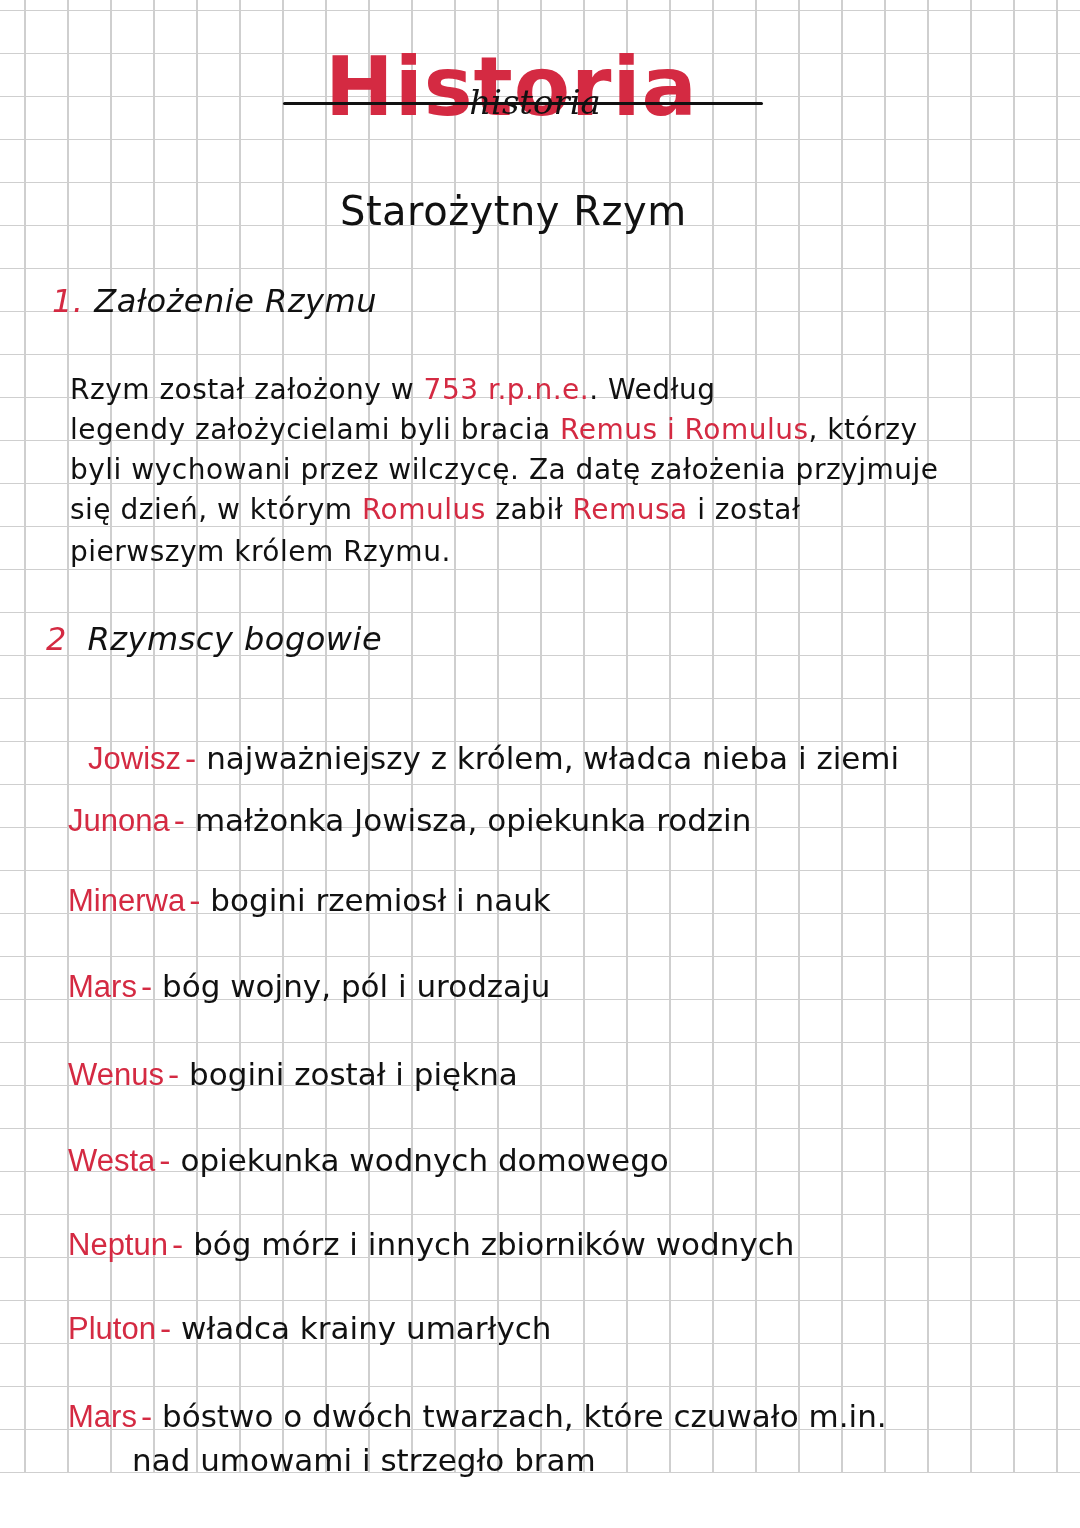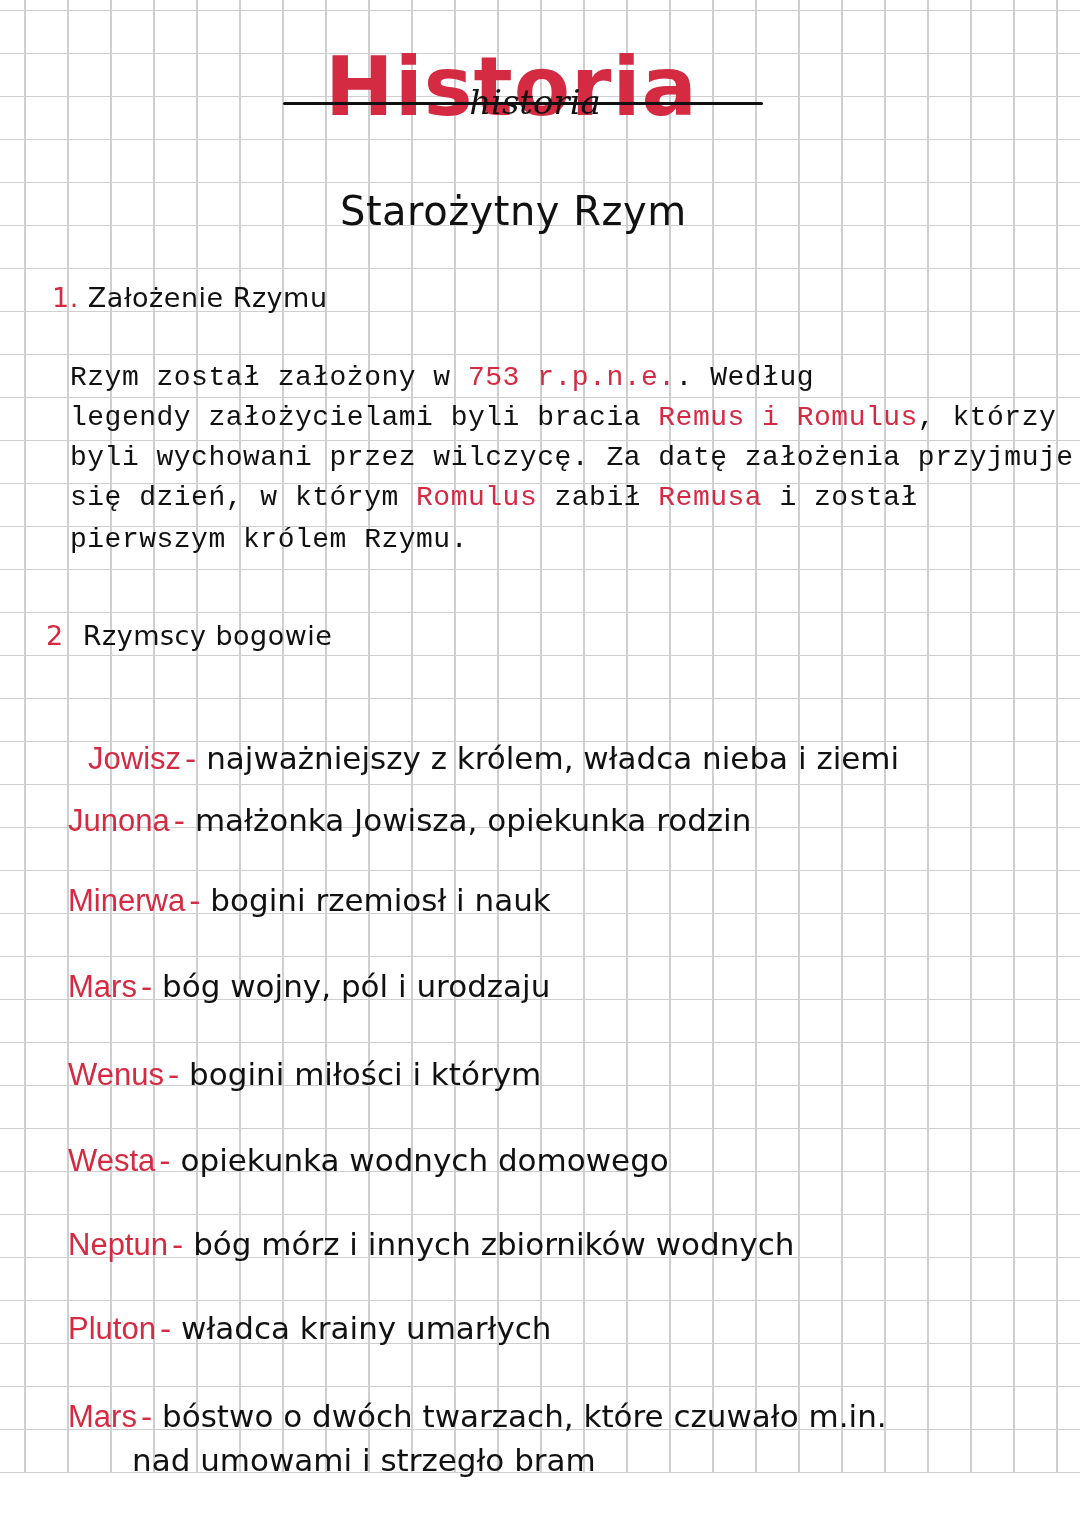--- a/index.html
+++ b/index.html
@@ -27,21 +27,21 @@
     }
     .title-over {
       position: absolute; left: 0; top: 40px; width: 520px; text-align: center;
       font-family: "DejaVu Serif", serif; font-style: italic; font-size: 34px; color: #111;
     }
     .title-strike {
       position: absolute; left: 8px; top: 60px; width: 480px; height: 3px; background: #111;
       border-radius: 2px;
     }
     .subtitle { left: 340px; top: 188px; font-size: 40px; }
-    .heading { font-size: 27px; }
+    .heading { font-size: 32px; font-style: italic; }
     .para { left: 70px; font-size: 28px; line-height: 43px; }
     .para-line { position: absolute; left: 0; white-space: nowrap; }
     .god-row { position: absolute; left: 68px; white-space: nowrap; font-size: 31px; }
     .god-name { font-family: Liberation Sans, sans-serif; }
     .god-dash { color: #D42A42; margin: 0 10px 0 4px; }
   </style>
 </head>
 <body>
 
 <div class="grid"></div>
@@ -52,21 +52,21 @@
   <div class="title-over">historia</div>
 </div>
 
 <div class="txt subtitle">Starożytny Rzym</div>
 
 <div class="txt heading" style="left:52px; top:282px;">
   <span class="red">1.</span>
   <span>Założenie Rzymu</span>
 </div>
 
-<div class="txt para" style="top:356px; width:990px; height:220px;font-family:Liberation Mono, monospace;">
+<div class="txt para" style="top:368px; width:990px; height:220px;">
   <div class="para-line" style="top:0;">
     <span>Rzym został założony w </span><span class="red">753 r.p.n.e.</span><span>. Według</span>
   </div>
   <div class="para-line" style="top:40px;">
     <span>legendy założycielami byli bracia </span><span class="red">Remus i Romulus</span><span>, którzy</span>
   </div>
   <div class="para-line" style="top:80px;">byli wychowani przez wilczycę. Za datę założenia przyjmuje</div>
   <div class="para-line" style="top:120px;">
     <span>się dzień, w którym </span><span class="red">Romulus</span><span> zabił </span><span class="red">Remusa</span><span> i został</span>
   </div>
@@ -85,21 +85,21 @@
   <div class="god-row" style="top:802px;">
     <span class="god-name red">Junona</span><span class="god-dash">-</span><span>małżonka Jowisza, opiekunka rodzin</span>
   </div>
   <div class="god-row" style="top:882px;">
     <span class="god-name red">Minerwa</span><span class="god-dash">-</span><span>bogini rzemiosł i nauk</span>
   </div>
   <div class="god-row" style="top:968px;">
     <span class="god-name red">Mars</span><span class="god-dash">-</span><span>bóg wojny, pól i urodzaju</span>
   </div>
   <div class="god-row" style="top:1056px;">
-    <span class="god-name red">Wenus</span><span class="god-dash">-</span><span>bogini miłości i którym</span>
+    <span class="god-name red">Wenus</span><span class="god-dash">-</span><span>bogini został i piękna</span>
   </div>
   <div class="god-row" style="top:1142px;">
     <span class="god-name red">Westa</span><span class="god-dash">-</span><span>opiekunka wodnych domowego</span>
   </div>
   <div class="god-row" style="top:1226px;text-align:right;">
     <span class="god-name red">Neptun</span><span class="god-dash">-</span><span>bóg mórz i innych zbiorników wodnych</span>
   </div>
   <div class="god-row" style="top:1310px;">
     <span class="god-name red">Pluton</span><span class="god-dash">-</span><span>władca krainy umarłych</span>
   </div>

